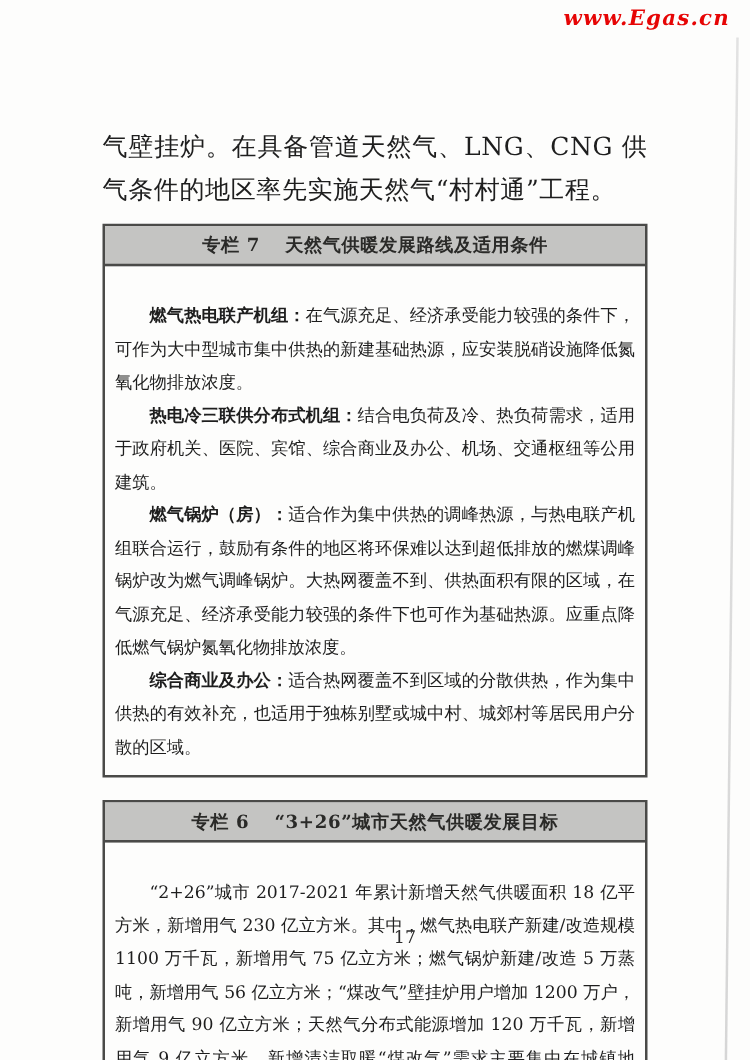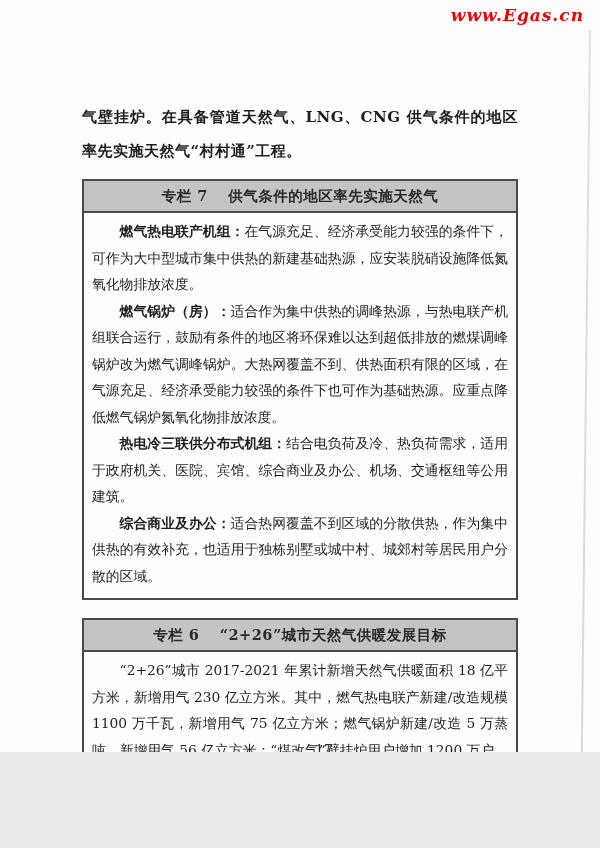--- a/index.html
+++ b/index.html
@@ -1,20 +1,20 @@
 <!DOCTYPE html>
 <html><head>
 <meta charset="utf-8">
 <style>
   * { margin: 0; padding: 0; box-sizing: border-box; }
   html, body { background: #e9e9e9; }
   .page {
     position: relative;
     width: 600px;
-    height: 752px;
+    height: 848px;
     margin: 0 auto;
     background: #fdfdfc;
     overflow: hidden;
     font-family: "DejaVu Serif", "Liberation Serif", serif;
     color: #1e1e1e;
   }
   .watermark {
     position: absolute;
     top: 5px;
     right: 16px;
@@ -35,26 +35,25 @@
     transform: rotate(0.65deg);
     transform-origin: top right;
   }
   .content {
     position: absolute;
     left: 82px;
     top: 100px;
     width: 436px;
   }
   .intro {
-    font-size: 15px;
+    font-size: 20px;
     line-height: 34px;
     text-align: justify;
     text-justify: inter-ideograph;
     letter-spacing: 0.5px;
-    font-weight: bold;
   }
   .box {
     border: 2px solid #4a4a48;
     margin-top: 11px;
     background: #fdfdfc;
   }
   .box + .box { margin-top: 18px; }
   .box-header {
     background: #c4c4c2;
     border-bottom: 2px solid #4a4a48;
@@ -65,20 +64,21 @@
     padding: 6px 4px 5px;
     letter-spacing: 0.5px;
   }
   .box-header .label { margin-right: 1.4em; }
   .box-body {
     padding: 5px 8px 9px 8px;
     font-size: 13.8px;
     line-height: 26.5px;
     text-align: justify;
     text-justify: inter-ideograph;
+    margin-top: 22px;
   }
   .box-body p { text-indent: 2em; margin: 0; }
   .box-body strong { font-weight: bold; }
   .page-number {
     position: absolute;
     top: 742px;
     left: 0;
     width: 100%;
     text-align: center;
     font-size: 14px;
@@ -94,33 +94,33 @@
 
   <div class="watermark">www.Egas.cn</div>
   <div class="scan-line"></div>
 
   <div class="content">
 
     <div class="intro">气壁挂炉。在具备管道天然气、LNG、CNG 供气条件的地区率先实施天然气“村村通”工程。</div>
 
     <div class="box">
       <div class="box-header">
-        <span class="label">专栏 7</span><span>供气条件的地区率先实施天然气</span>
+        <span class="label">专栏 7</span><span>天然气供暖发展路线及适用条件</span>
       </div>
       <div class="box-body">
         <p><strong>燃气热电联产机组：</strong><span>在气源充足、经济承受能力较强的条件下，可作为大中型城市集中供热的新建基础热源，应安装脱硝设施降低氮氧化物排放浓度。</span></p>
+        <p><strong>热电冷三联供分布式机组：</strong><span>结合电负荷及冷、热负荷需求，适用于政府机关、医院、宾馆、综合商业及办公、机场、交通枢纽等公用建筑。</span></p>
         <p><strong>燃气锅炉（房）：</strong><span>适合作为集中供热的调峰热源，与热电联产机组联合运行，鼓励有条件的地区将环保难以达到超低排放的燃煤调峰锅炉改为燃气调峰锅炉。大热网覆盖不到、供热面积有限的区域，在气源充足、经济承受能力较强的条件下也可作为基础热源。应重点降低燃气锅炉氮氧化物排放浓度。</span></p>
-        <p><strong>热电冷三联供分布式机组：</strong><span>结合电负荷及冷、热负荷需求，适用于政府机关、医院、宾馆、综合商业及办公、机场、交通枢纽等公用建筑。</span></p>
         <p><strong>综合商业及办公：</strong><span>适合热网覆盖不到区域的分散供热，作为集中供热的有效补充，也适用于独栋别墅或城中村、城郊村等居民用户分散的区域。</span></p>
       </div>
     </div>
 
     <div class="box">
       <div class="box-header">
-        <span class="label">专栏 6</span><span>“2+26”城市天然气供暖发展目标</span>
+        <span class="label">专栏 6</span><span>“3+26”城市天然气供暖发展目标</span>
       </div>
       <div class="box-body">
         <p><strong></strong><span>“2+26”城市 2017-2021 年累计新增天然气供暖面积 18 亿平方米，新增用气 230 亿立方米。其中，燃气热电联产新建/改造规模 1100 万千瓦，新增用气 75 亿立方米；燃气锅炉新建/改造 5 万蒸吨，新增用气 56 亿立方米；“煤改气”壁挂炉用户增加 1200 万户，新增用气 90 亿立方米；天然气分布式能源增加 120 万千瓦，新增用气 9 亿立方米。新增清洁取暖“煤改气”需求主要集中在城镇地区，新增 146 亿立方米，占比 63%；农村地区新增 85 亿立方米，占比 37%。</span></p>
       </div>
     </div>
 
   </div>
 
   <div class="page-number">17</div>
 

